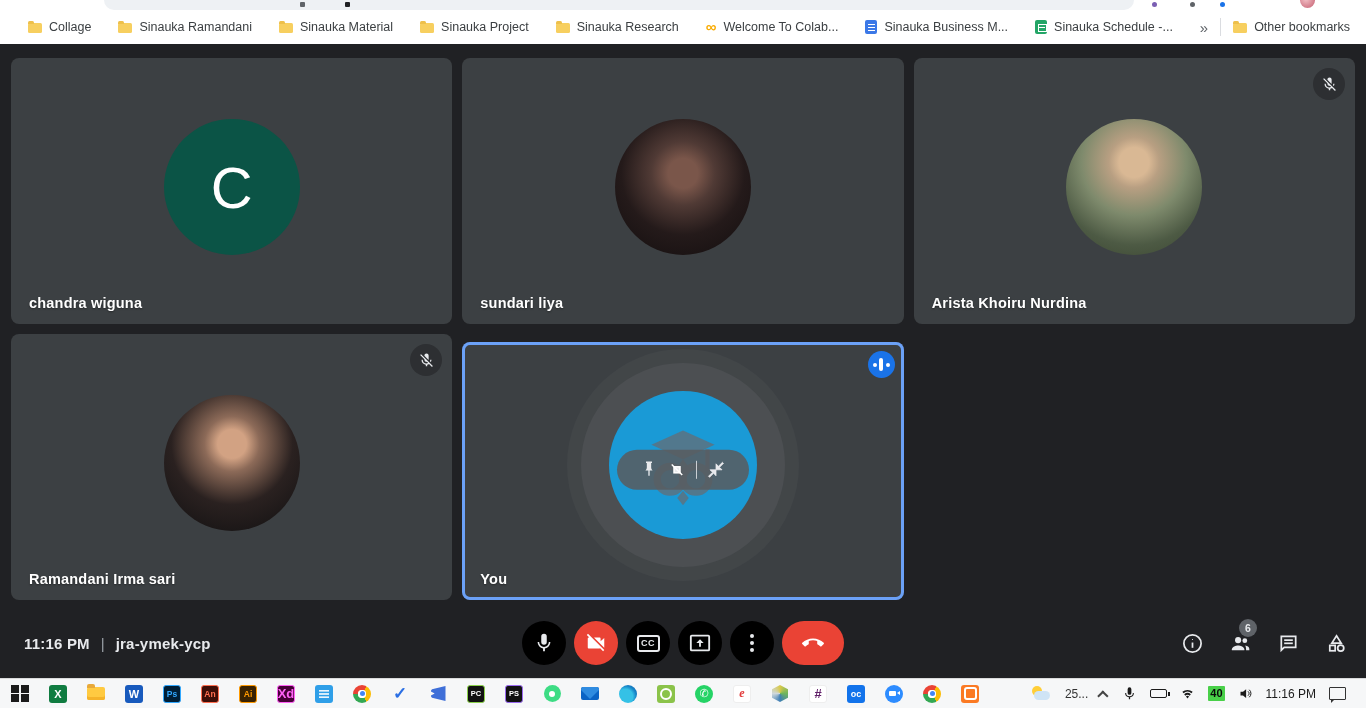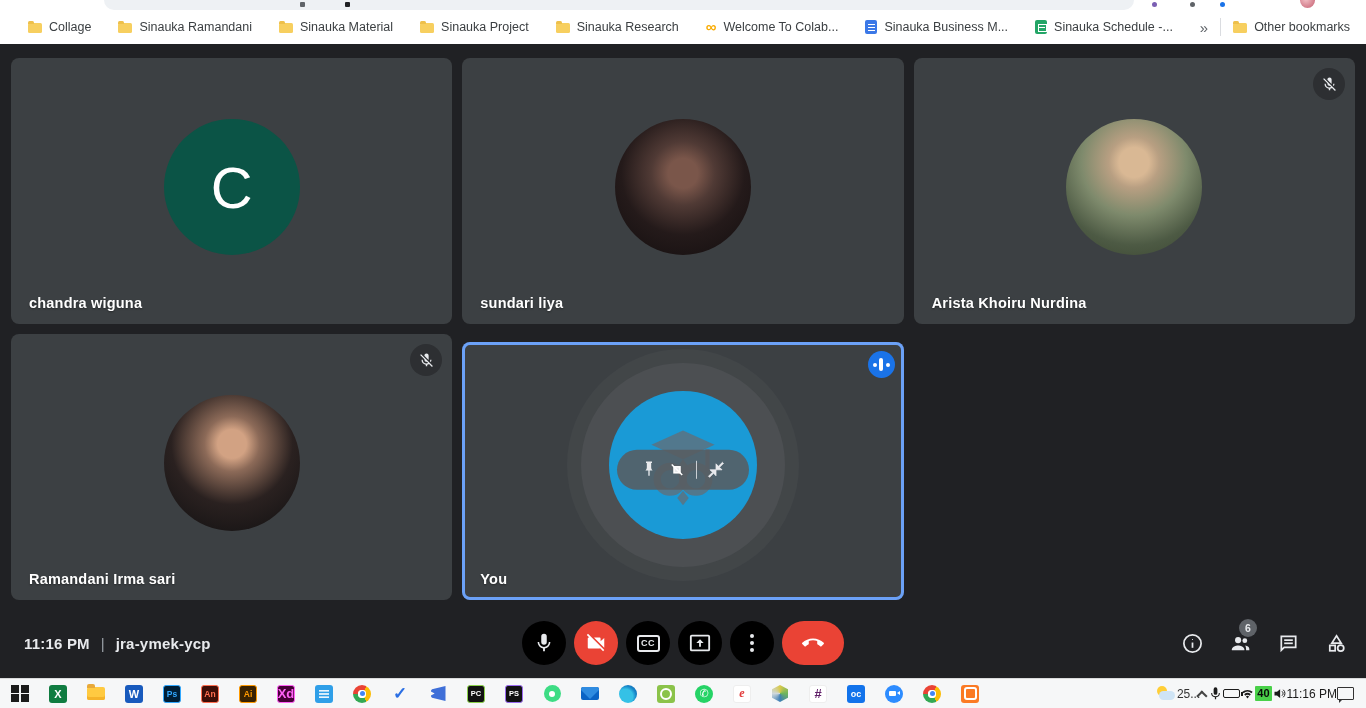--- a/index.html
+++ b/index.html
@@ -113,21 +113,21 @@
   .i-greencam { background:#8bc34a; position:relative; }
   .i-greencam::before { content:""; width:8px; height:8px; border:2px solid #fff; border-radius:50%; }
   .i-wa { width:18px; height:18px; border-radius:50%; background:#25d366; color:#fff; font-size:11px; display:flex; align-items:center; justify-content:center; }
   .i-bird { background:#fff; border:1px solid #eee; color:#e23b3b; font-size:12px; font-family:"Liberation Serif",serif; font-style:italic; }
   .i-hex { width:16px; height:17px; clip-path:polygon(50% 0,100% 25%,100% 75%,50% 100%,0 75%,0 25%); background:conic-gradient(#d9c94a,#6fb55c,#3f7fb5,#cfd8dc,#d9c94a); }
   .i-slack { background:#fff; border:1px solid #eee; color:#611f69; font-size:13px; font-weight:700; }
   .i-zoomapp { width:18px; height:18px; border-radius:50%; background:#2d8cff; position:relative; }
   .i-zoomapp::before { content:""; position:absolute; left:4px; top:6.5px; width:7px; height:5px; background:#fff; border-radius:1px; }
   .i-zoomapp::after { content:""; position:absolute; left:11.5px; top:6.5px; border-top:2.5px solid transparent; border-bottom:2.5px solid transparent; border-right:3px solid #fff; }
 
-  .tb-tray { margin-left:auto; display:flex; align-items:center; padding-right:12px; height:30px; }
+  .tb-tray { margin-left:auto; display:flex; align-items:center; gap:13px; padding-right:20px; height:30px; }
   .weather { position:relative; width:22px; height:16px; }
   .weather .sun { position:absolute; left:2px; top:0; width:10px; height:10px; border-radius:50%; background:#ffce37; }
   .weather .cloud { position:absolute; left:4px; top:5px; width:16px; height:9px; border-radius:6px; background:#cfe4f5; }
   .tray-txt { font-size:12px; color:#333; }
   .chev-up { width:8px; height:8px; border-top:2px solid #444; border-left:2px solid #444; transform:rotate(45deg) translateY(3px); }
   .tray-ic svg { width:15px; height:15px; fill:#1b1b1b; display:block; }
   .battery { width:17px; height:9px; border:1.5px solid #1b1b1b; border-radius:2px; position:relative; }
   .battery::after { content:""; position:absolute; right:-4px; top:2px; width:2px; height:4px; background:#1b1b1b; }
   .batt40 { background:#49d049; color:#0a0a0a; font-size:11px; font-weight:700; padding:0 2px; border-radius:1px; line-height:15px; }
   .clock { font-size:12px; color:#1b1b1b; }

